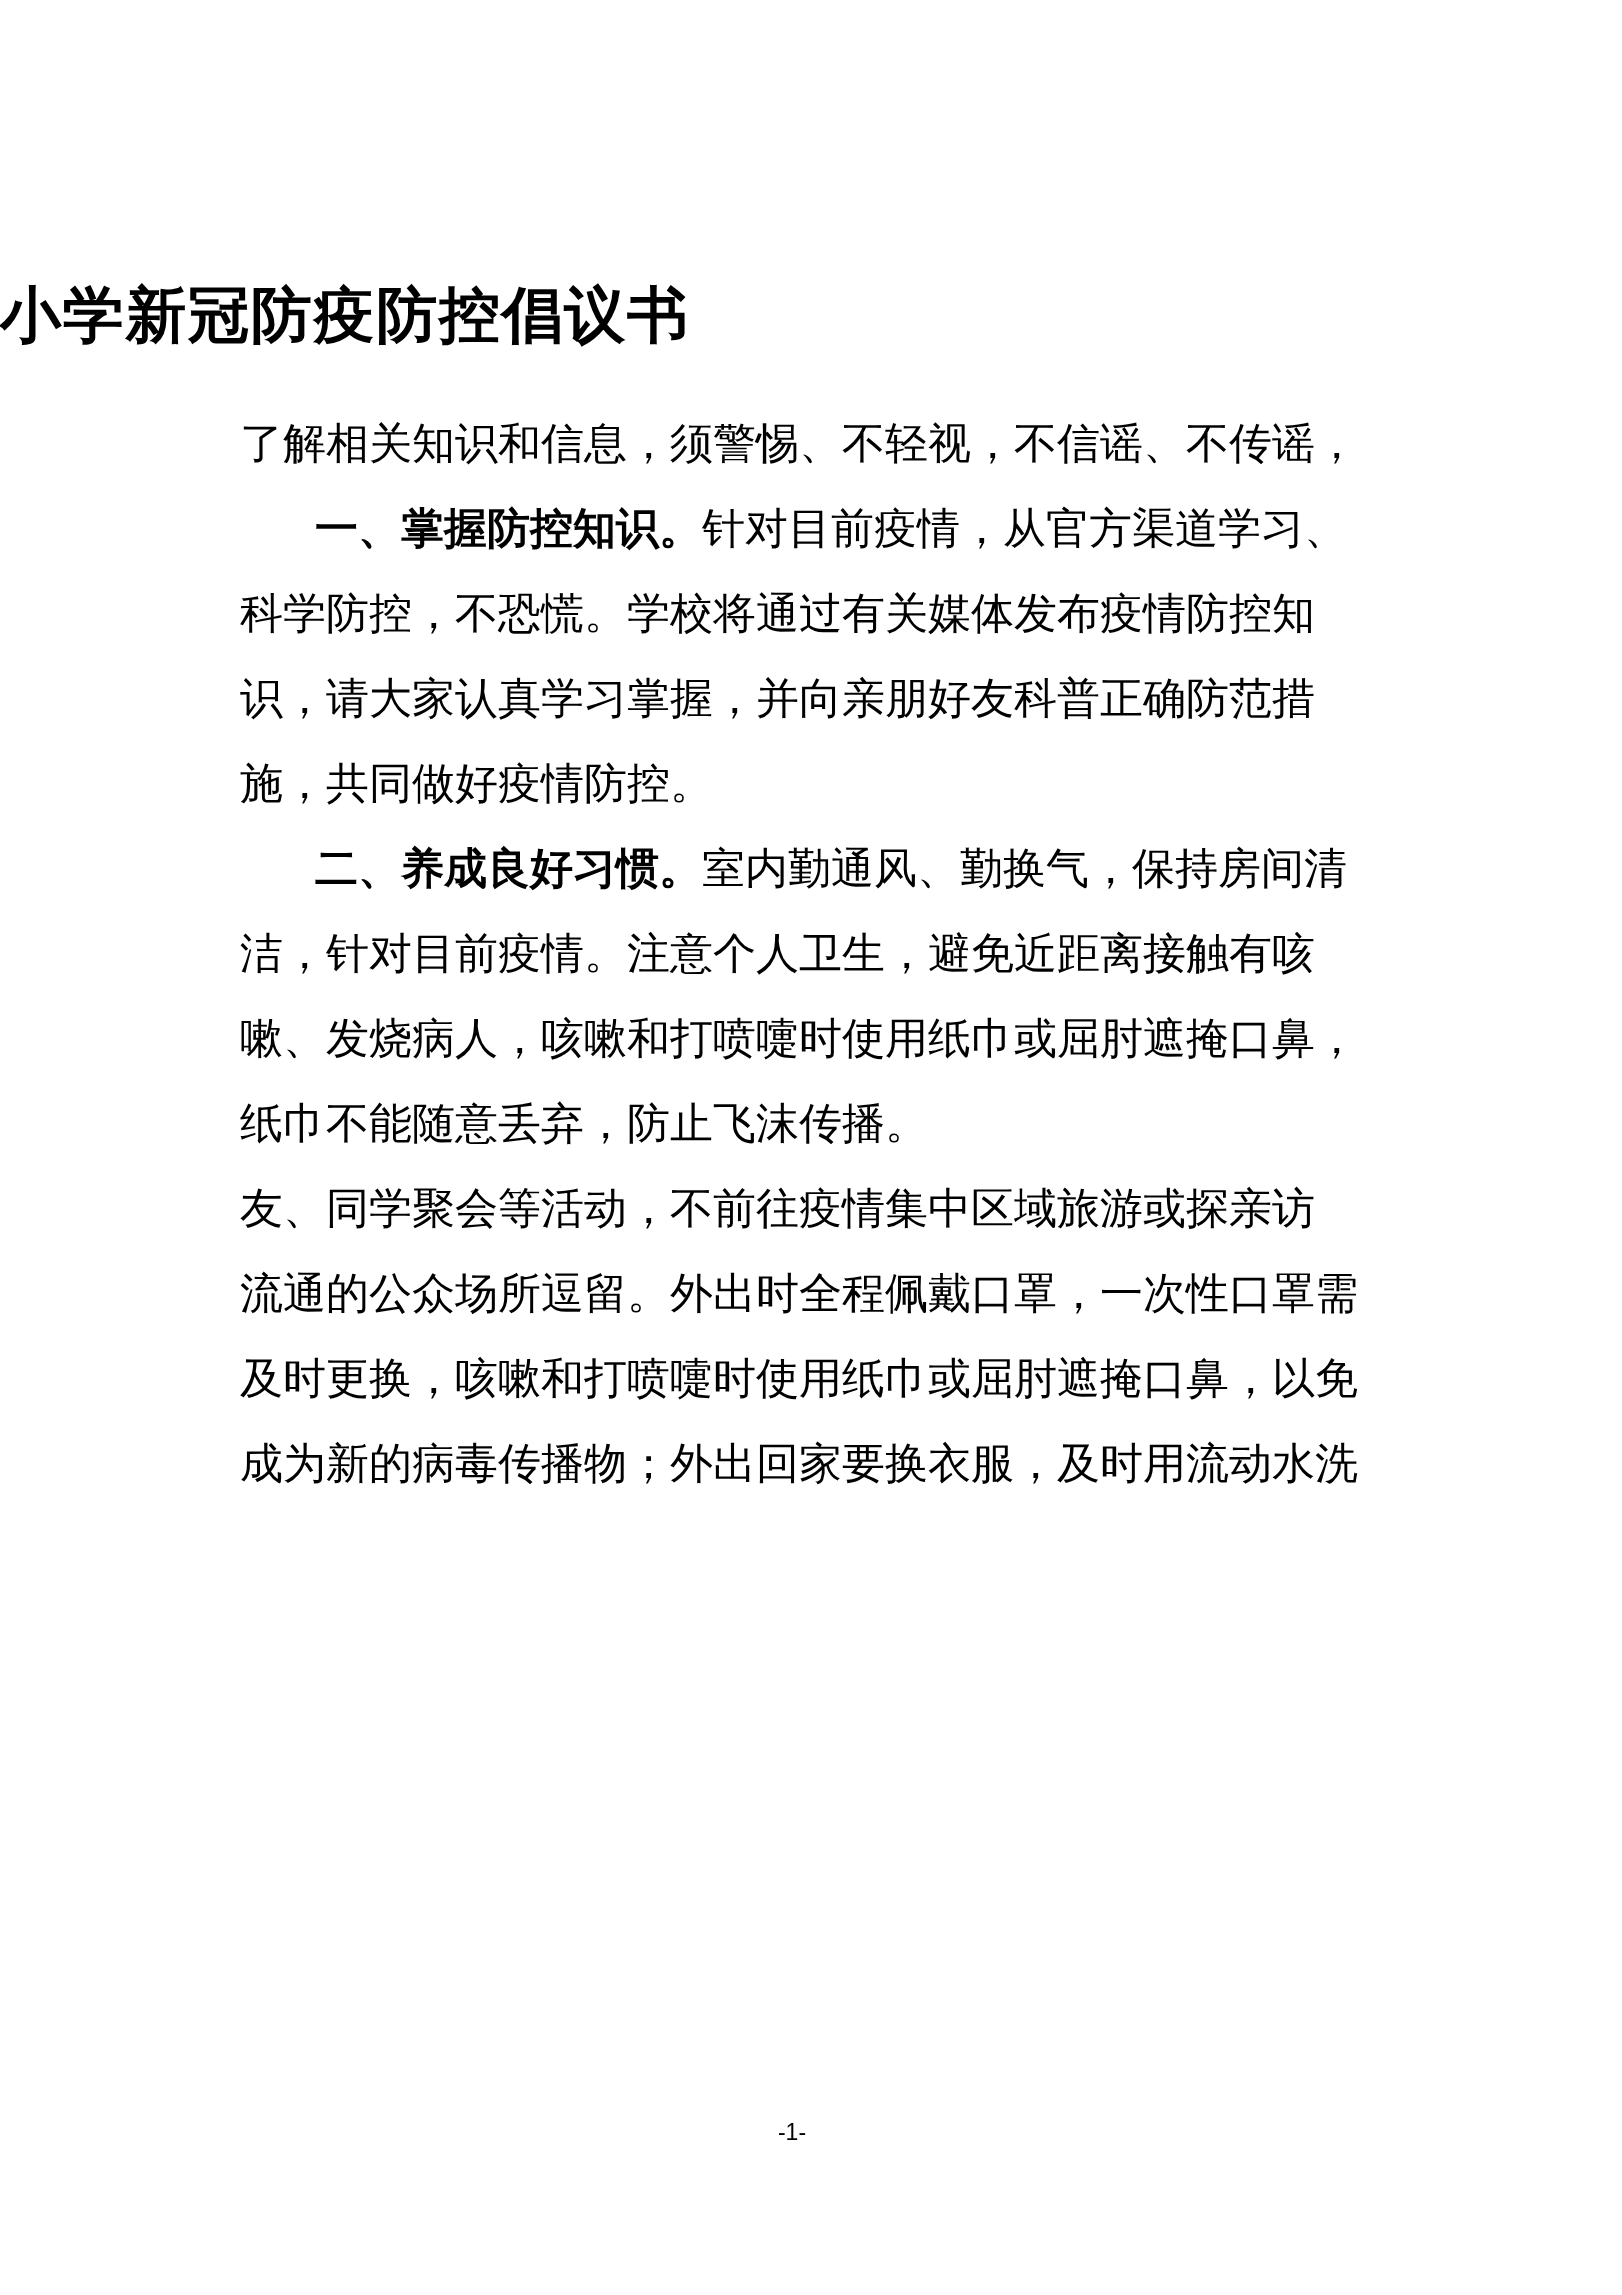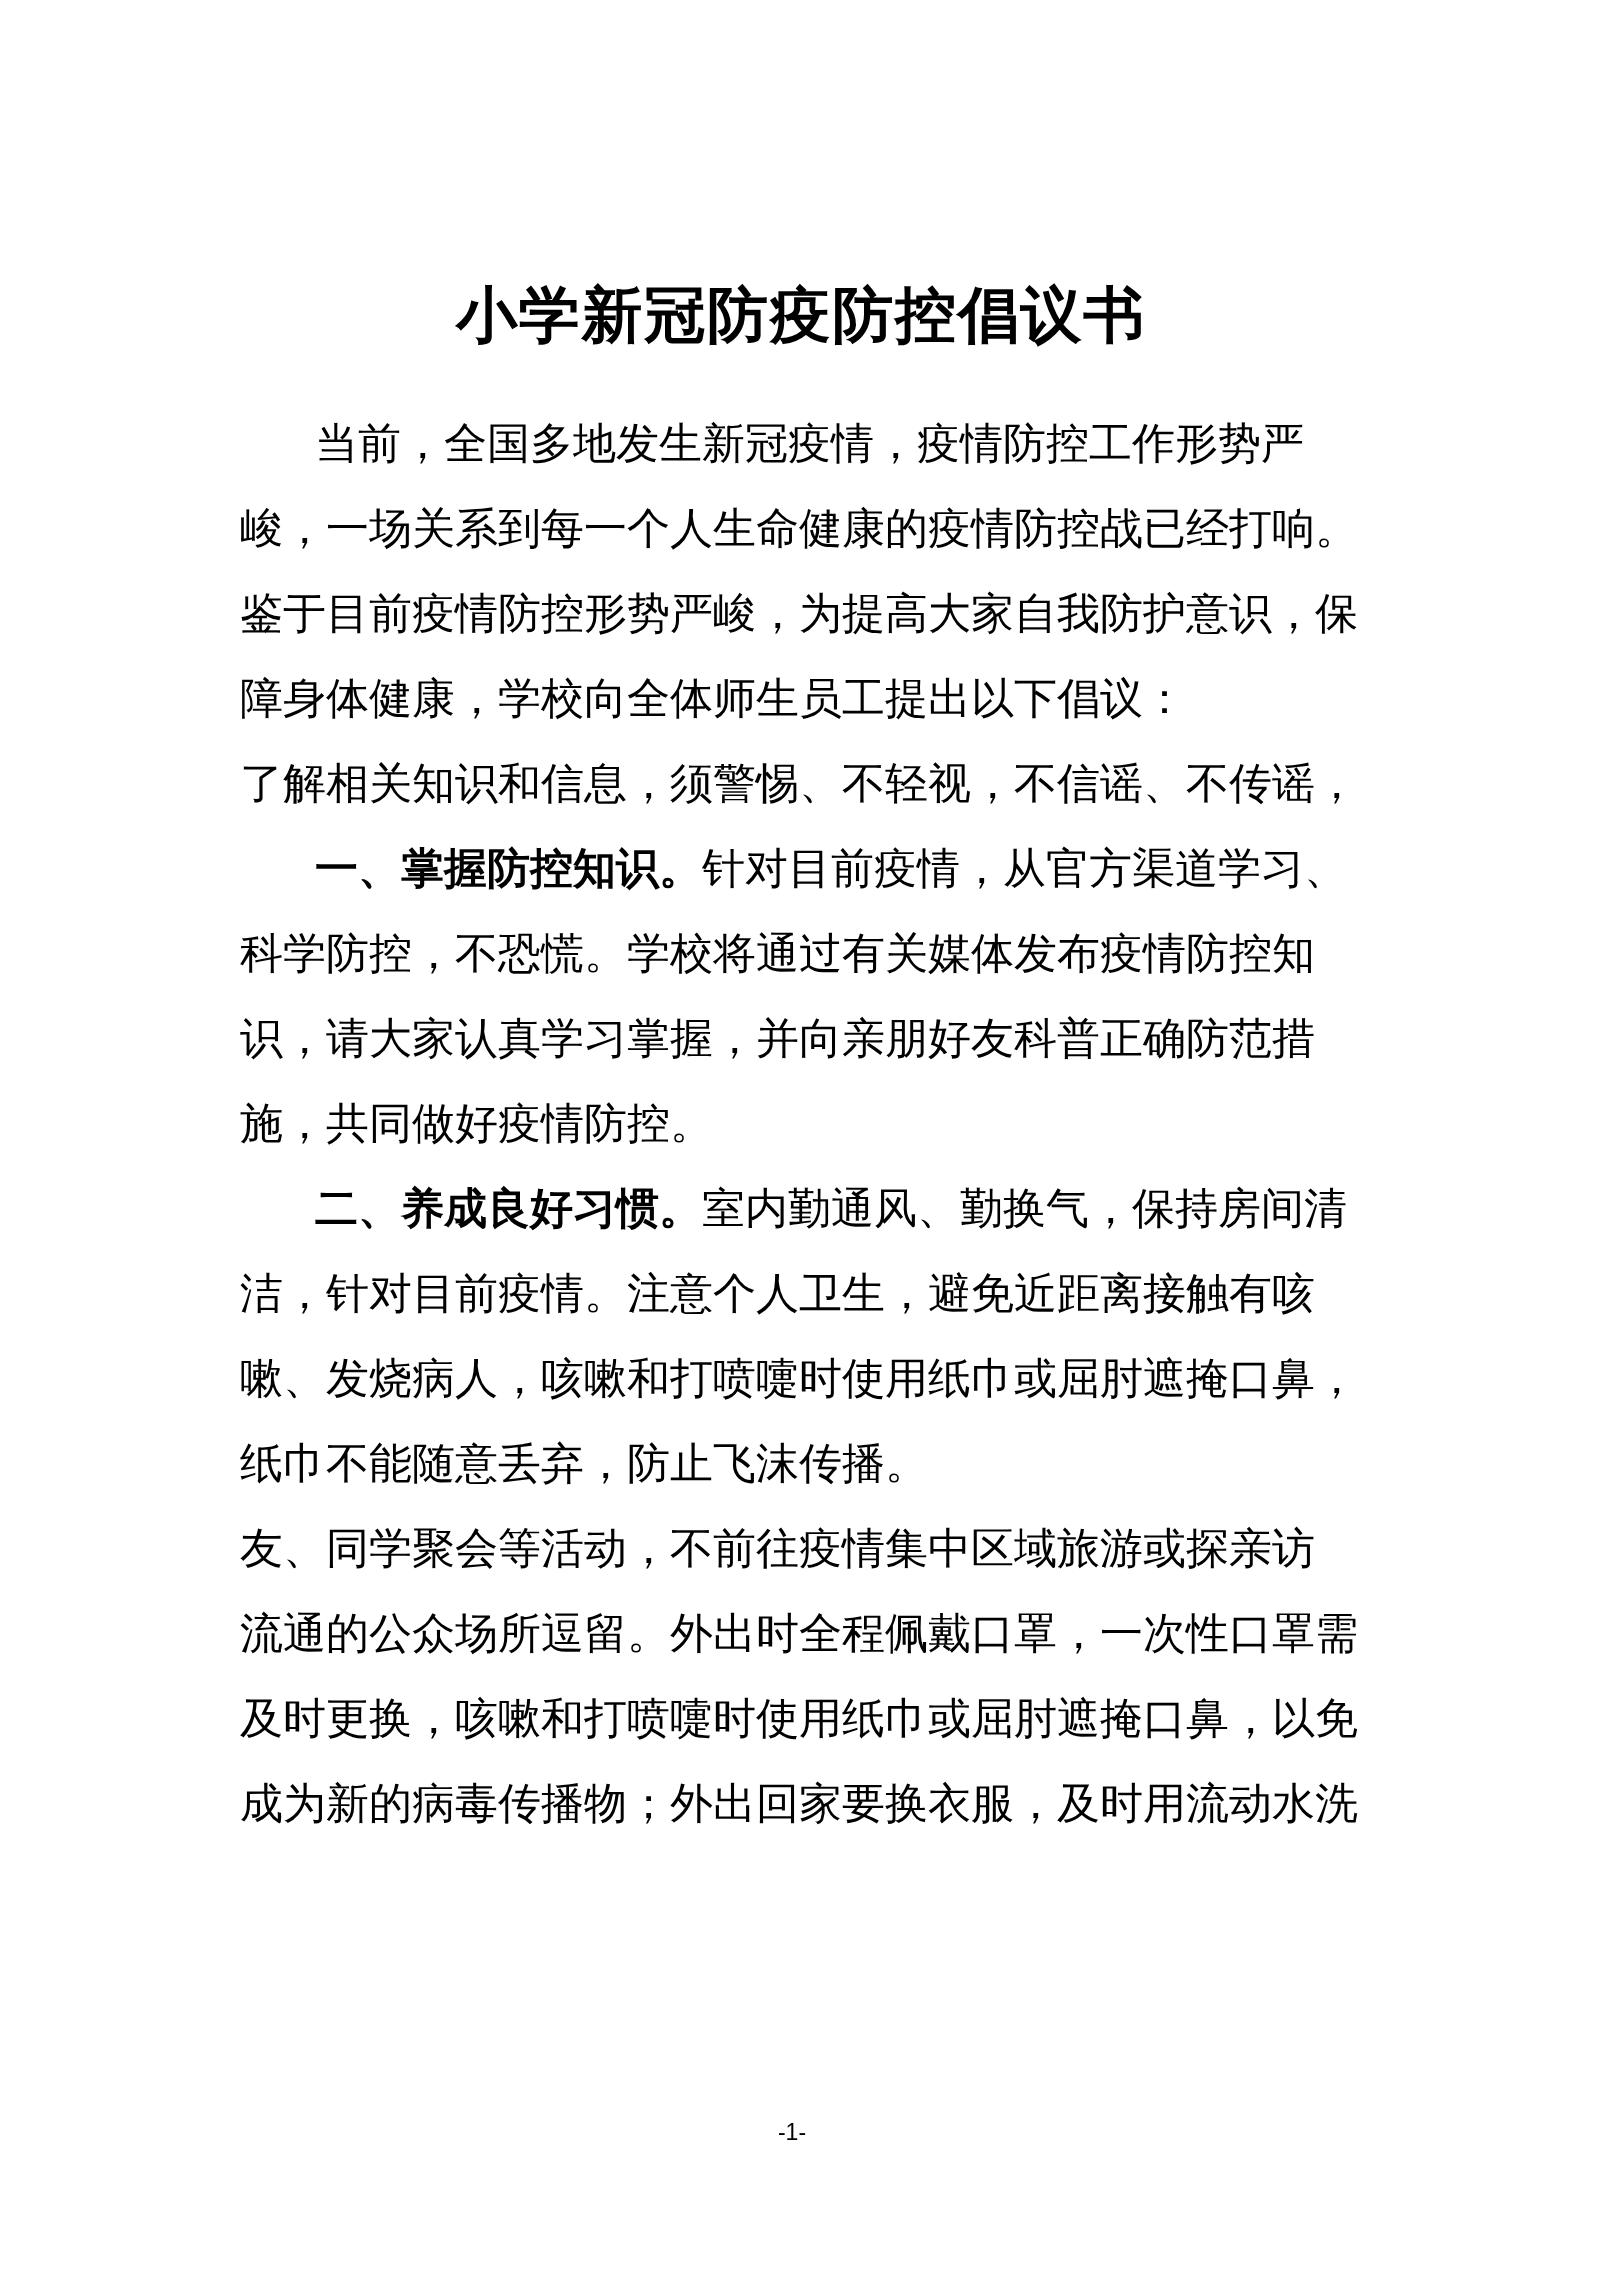--- a/index.html
+++ b/index.html
@@ -20,21 +20,21 @@
       top: 0;
       width: 1623px;
       height: 2295px;
       background: #ffffff;
     }
     .doc-title {
       position: absolute;
       left: 0;
       width: 1602px;
       top: 234px;
-      text-align: center;
+      text-align: left;
       font-family: "DejaVu Sans", "Liberation Sans", sans-serif;
       font-weight: bold;
       font-size: 61px;
       line-height: 79px;
       letter-spacing: 1.7px;
       white-space: nowrap;
     }
     .body-text {
       position: absolute;
       left: 240px;
@@ -69,26 +69,20 @@
   </style>
 </head>
 <body>
 
 <div class="page">
 
   <h1 class="doc-title">小学新冠防疫防控倡议书</h1>
 
   <div class="body-text">
 
-    <div>
-      <span class="line indent">当前，全国多地发生新冠疫情，疫情防控工作形势严</span>
-      <span class="line">峻，一场关系到每一个人生命健康的疫情防控战已经打响。</span>
-      <span class="line">鉴于目前疫情防控形势严峻，为提高大家自我防护意识，保</span>
-      <span class="line">障身体健康，学校向全体师生员工提出以下倡议：</span>
-    </div>
 
     <div>
       <span class="line">了解相关知识和信息，须警惕、不轻视，不信谣、不传谣，</span>
       <span class="line indent"><span class="lead">一、掌握防控知识。</span><span>针对目前疫情，从官方渠道学习、</span></span>
       <span class="line">科学防控，不恐慌。学校将通过有关媒体发布疫情防控知</span>
       <span class="line">识，请大家认真学习掌握，并向亲朋好友科普正确防范措</span>
       <span class="line">施，共同做好疫情防控。</span>
     </div>
 
     <div>

